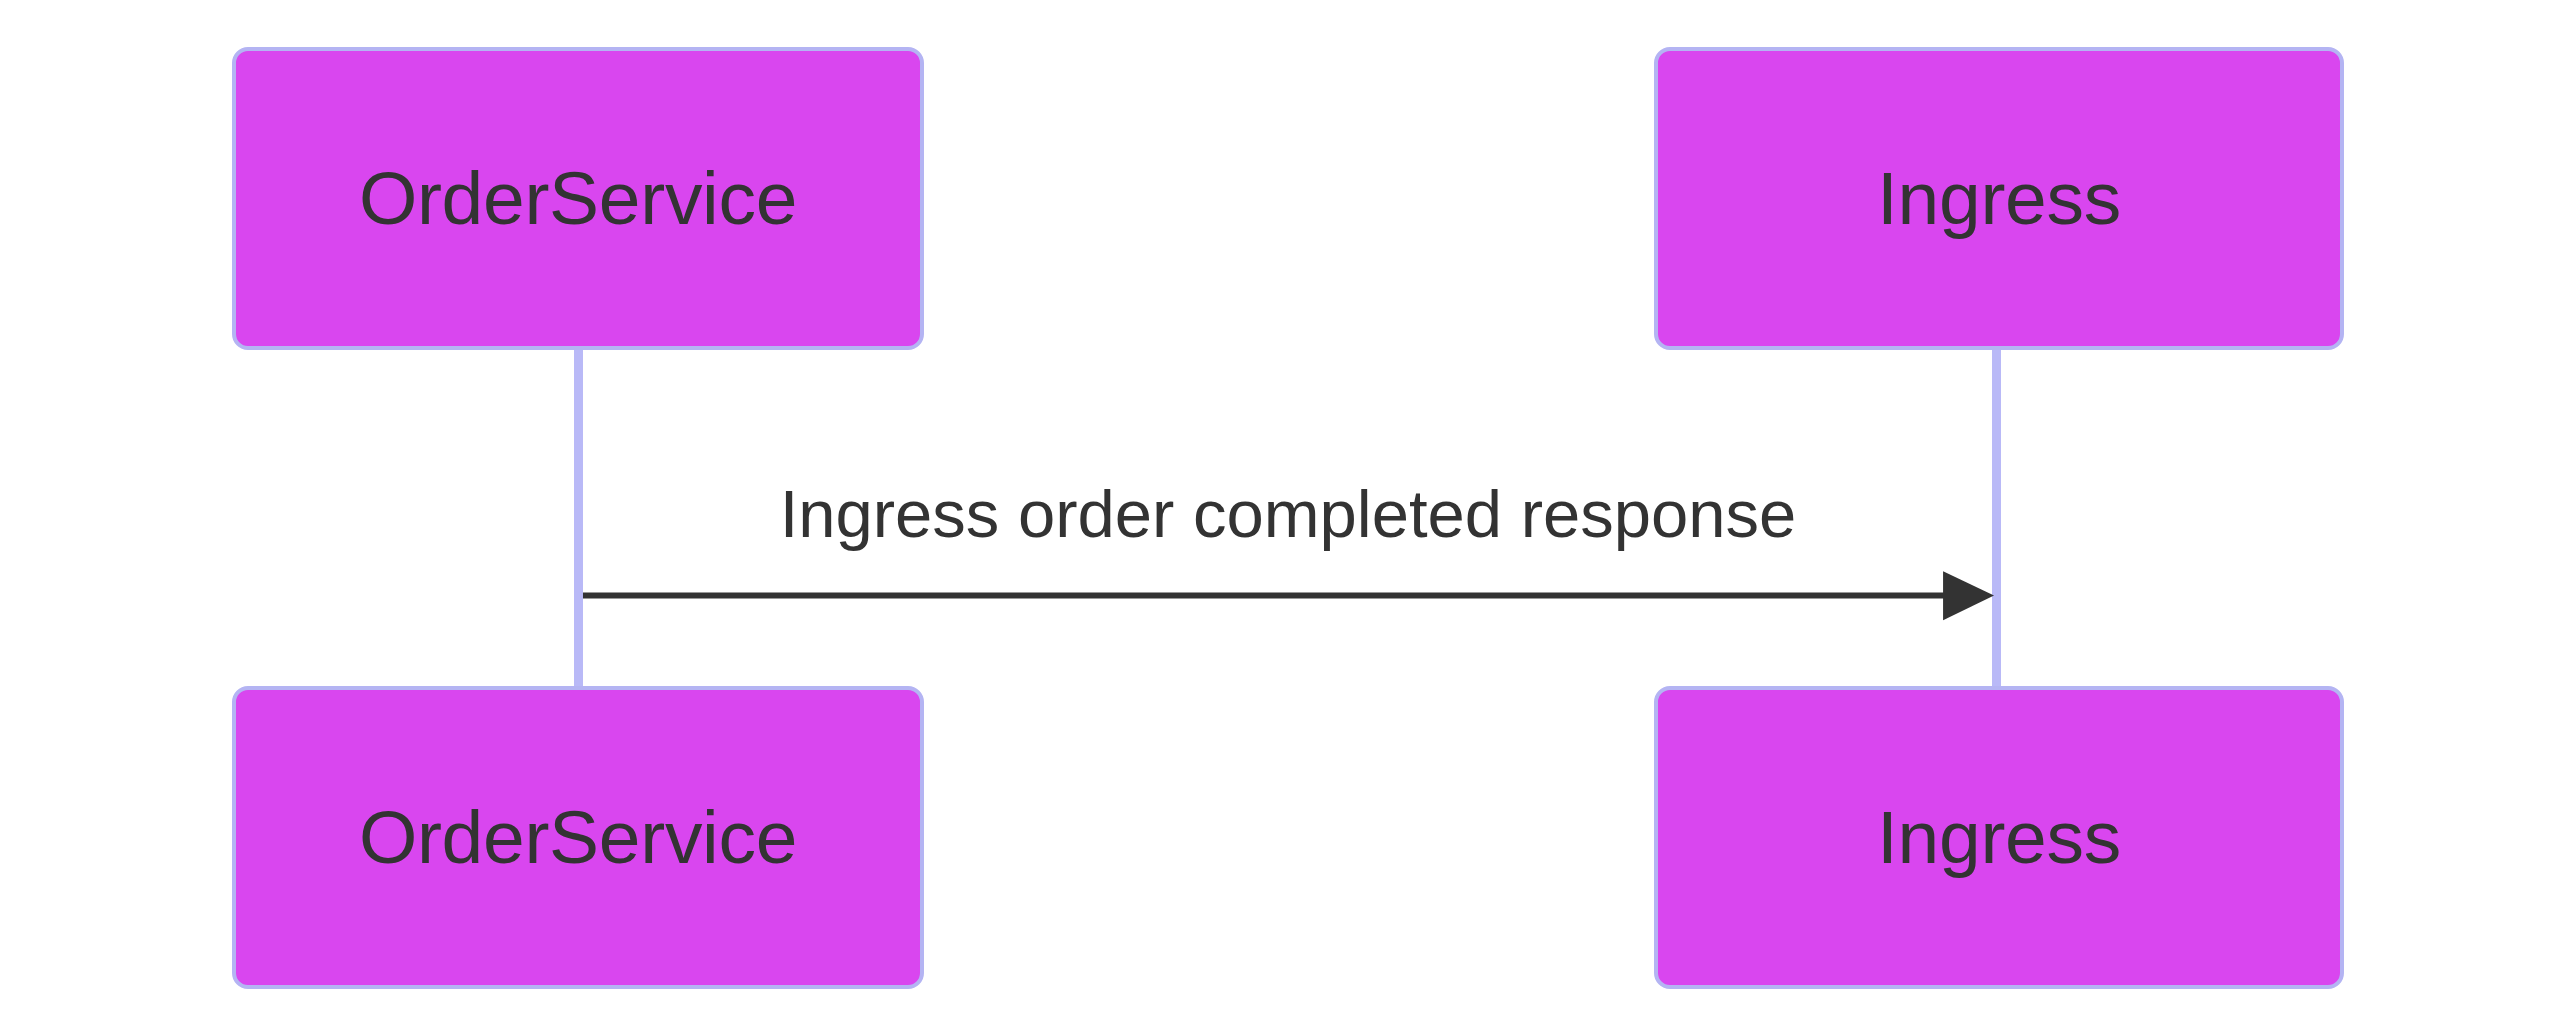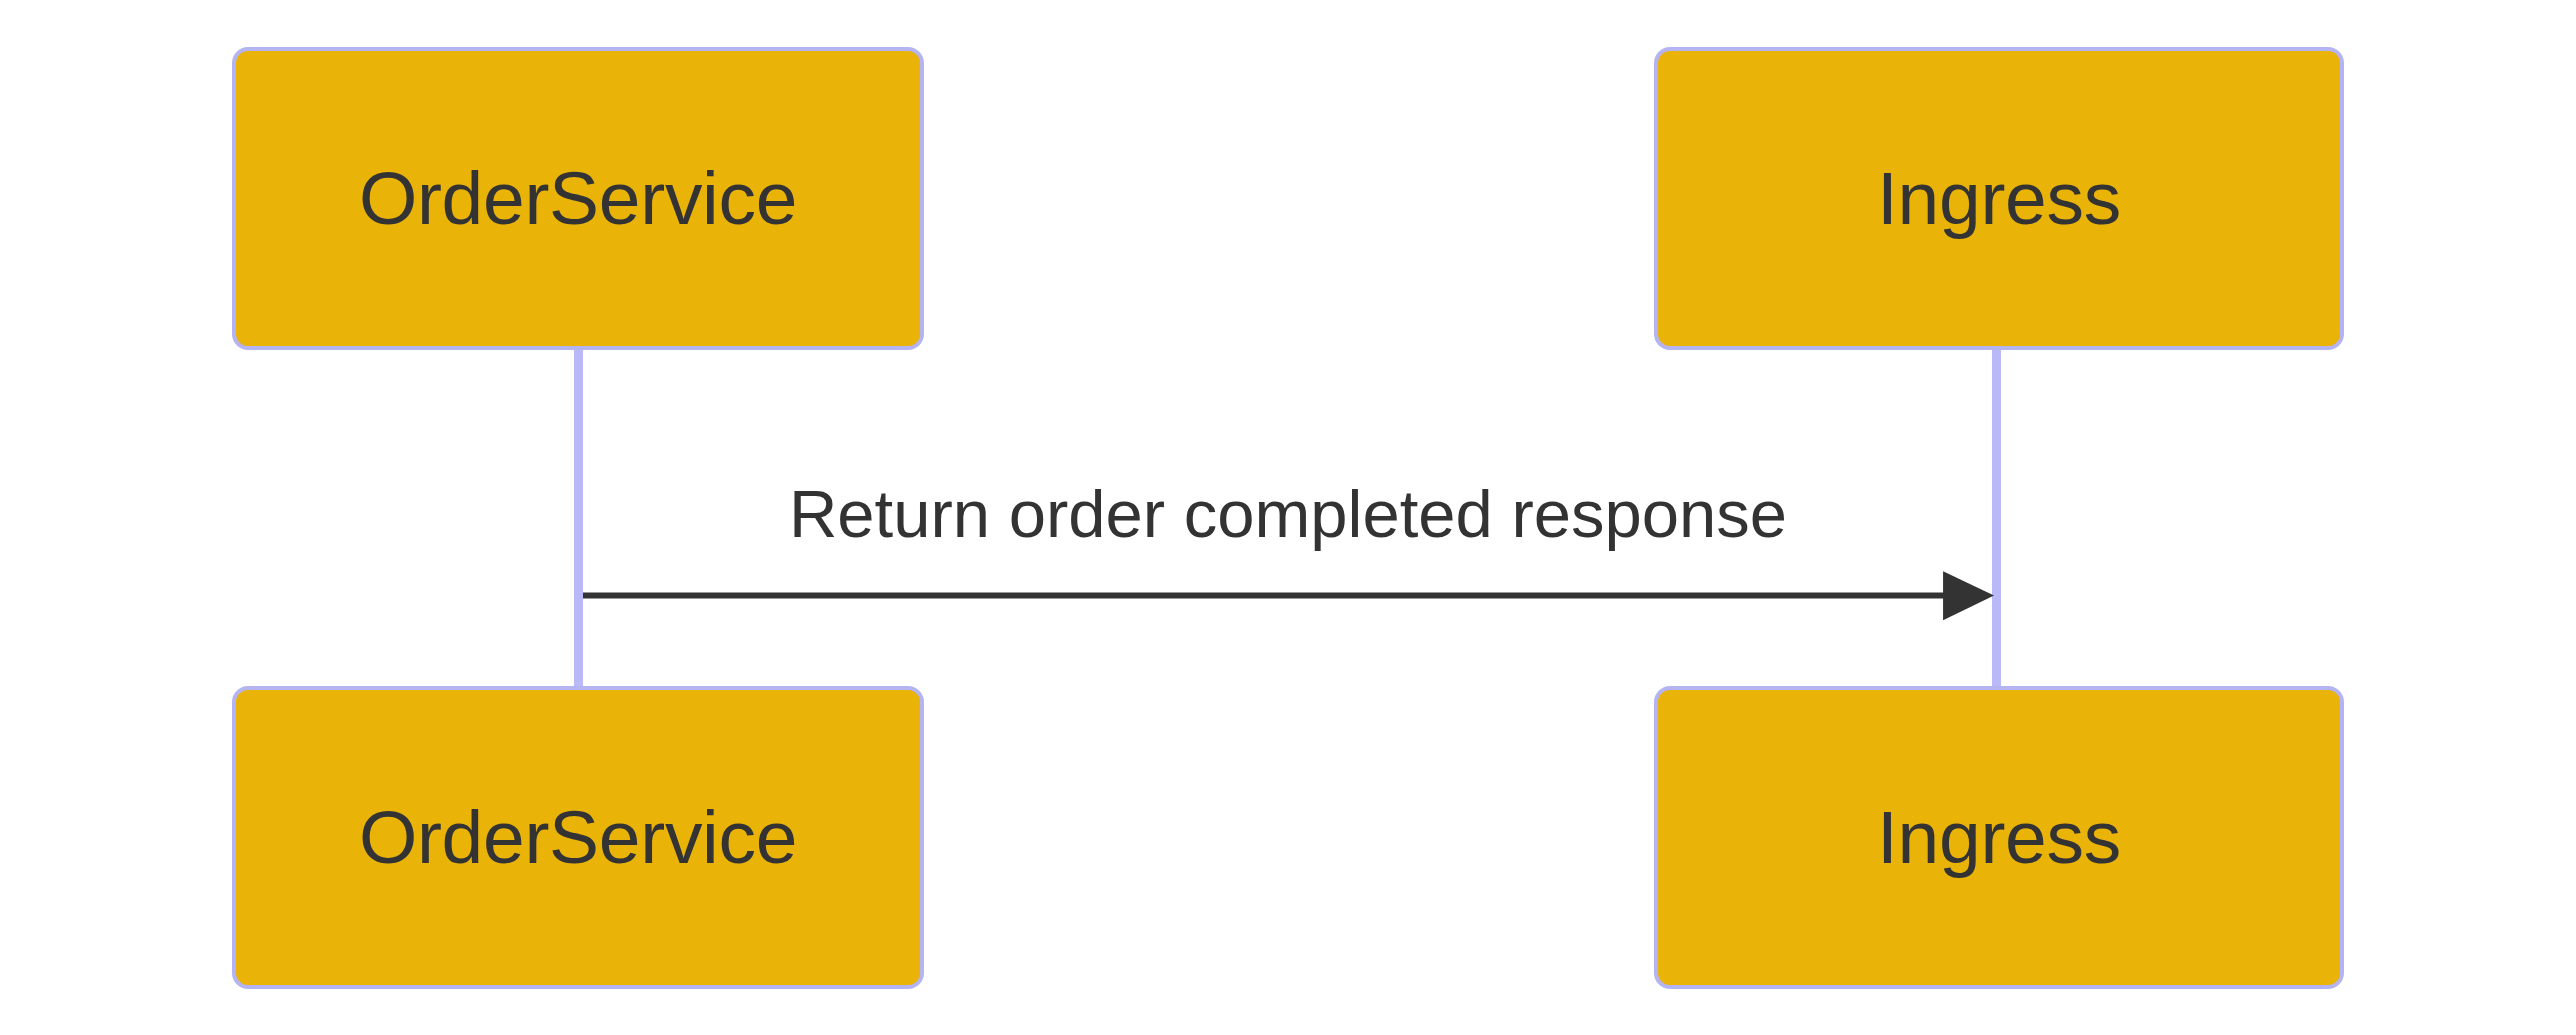--- a/index.html
+++ b/index.html
@@ -20,21 +20,21 @@
     background: #ffffff;
   }
   .lifeline {
     position: absolute;
     background: #b9b9f7;
     width: 8.7px;
   }
   .actor-box {
     position: absolute;
     box-sizing: border-box;
-    background: #eab308;
+    background: #d946ef;
     border: 4.7px solid #b4b4f3;
     border-radius: 16px;
     display: flex;
     align-items: center;
     justify-content: center;
   }
   .actor-label {
     font-family: "Liberation Sans", "DejaVu Sans", sans-serif;
     font-size: 75px;
     font-weight: 400;
@@ -68,21 +68,21 @@
   <div class="lifeline" style="left:1992px; top:346px; height:343px;"></div>
 
   <div class="actor-box" style="left:232px; top:47px; width:692px; height:303px;">
     <span class="actor-label">OrderService</span>
   </div>
 
   <div class="actor-box" style="left:1654px; top:47px; width:690px; height:303px;">
     <span class="actor-label">Ingress</span>
   </div>
 
-  <div class="msg-label" style="left:1288px; top:480px;">Return order completed response</div>
+  <div class="msg-label" style="left:1288px; top:480px;">Ingress order completed response</div>
 
   <svg class="msg-arrow" style="left:574px; top:564px; width:1429px; height:67px;" viewBox="0 0 2130 100" width="1429" height="67">
     <line x1="12" y1="47" x2="2050" y2="47" stroke="#333333" stroke-width="9"></line>
     <polygon points="2042,11 2118,47 2042,84" fill="#333333"></polygon>
   </svg>
 
   <div class="actor-box" style="left:232px; top:686px; width:692px; height:303px;">
     <span class="actor-label">OrderService</span>
   </div>
 

